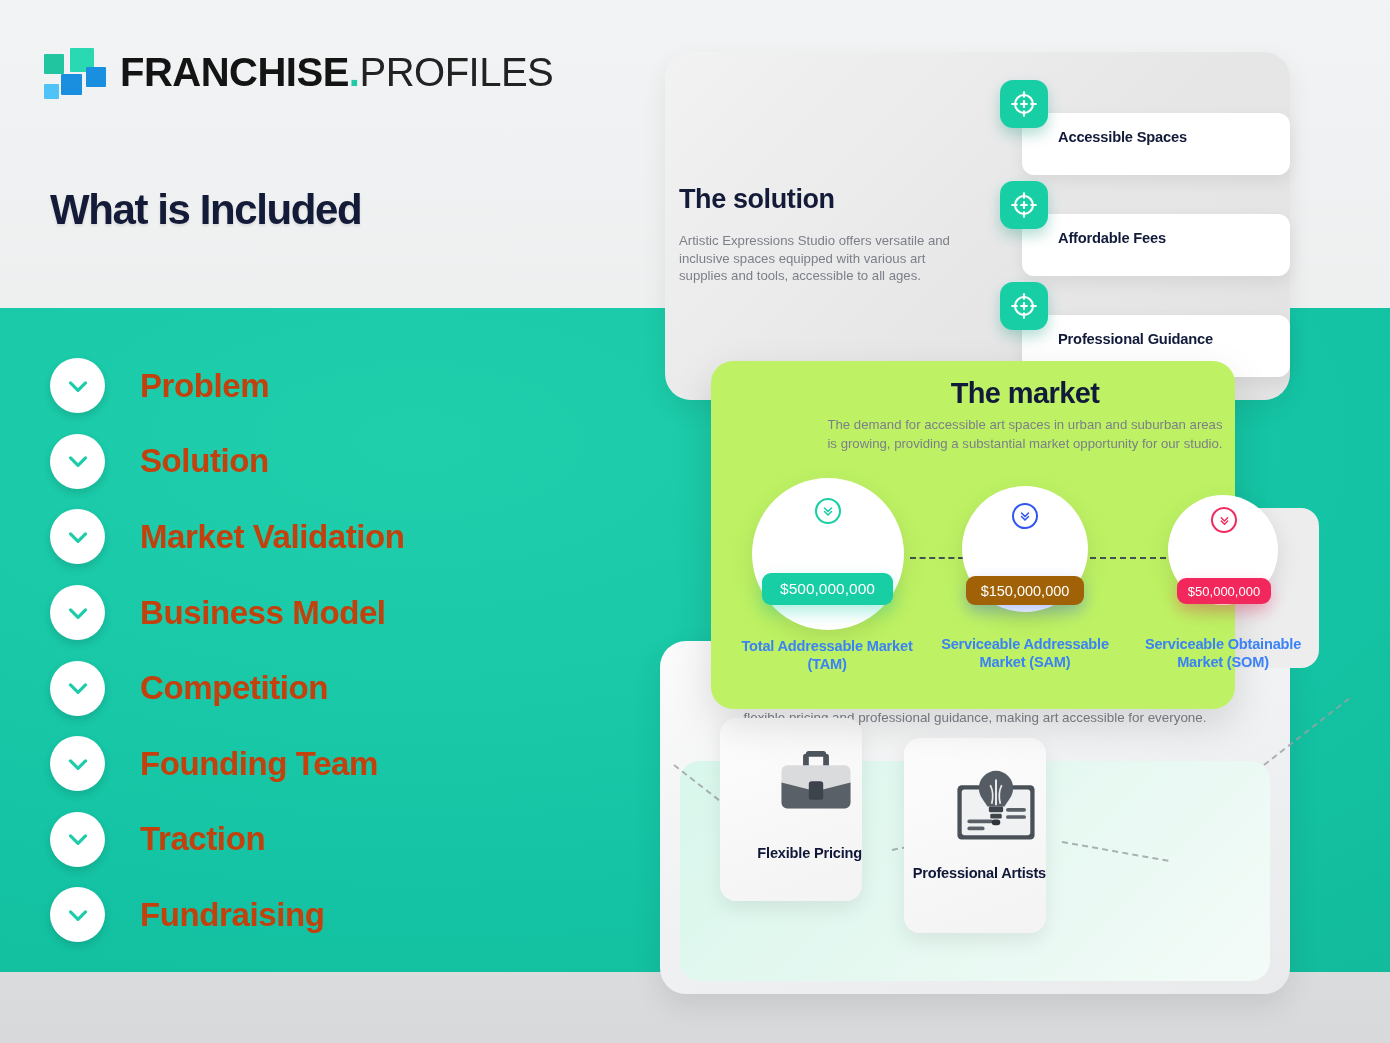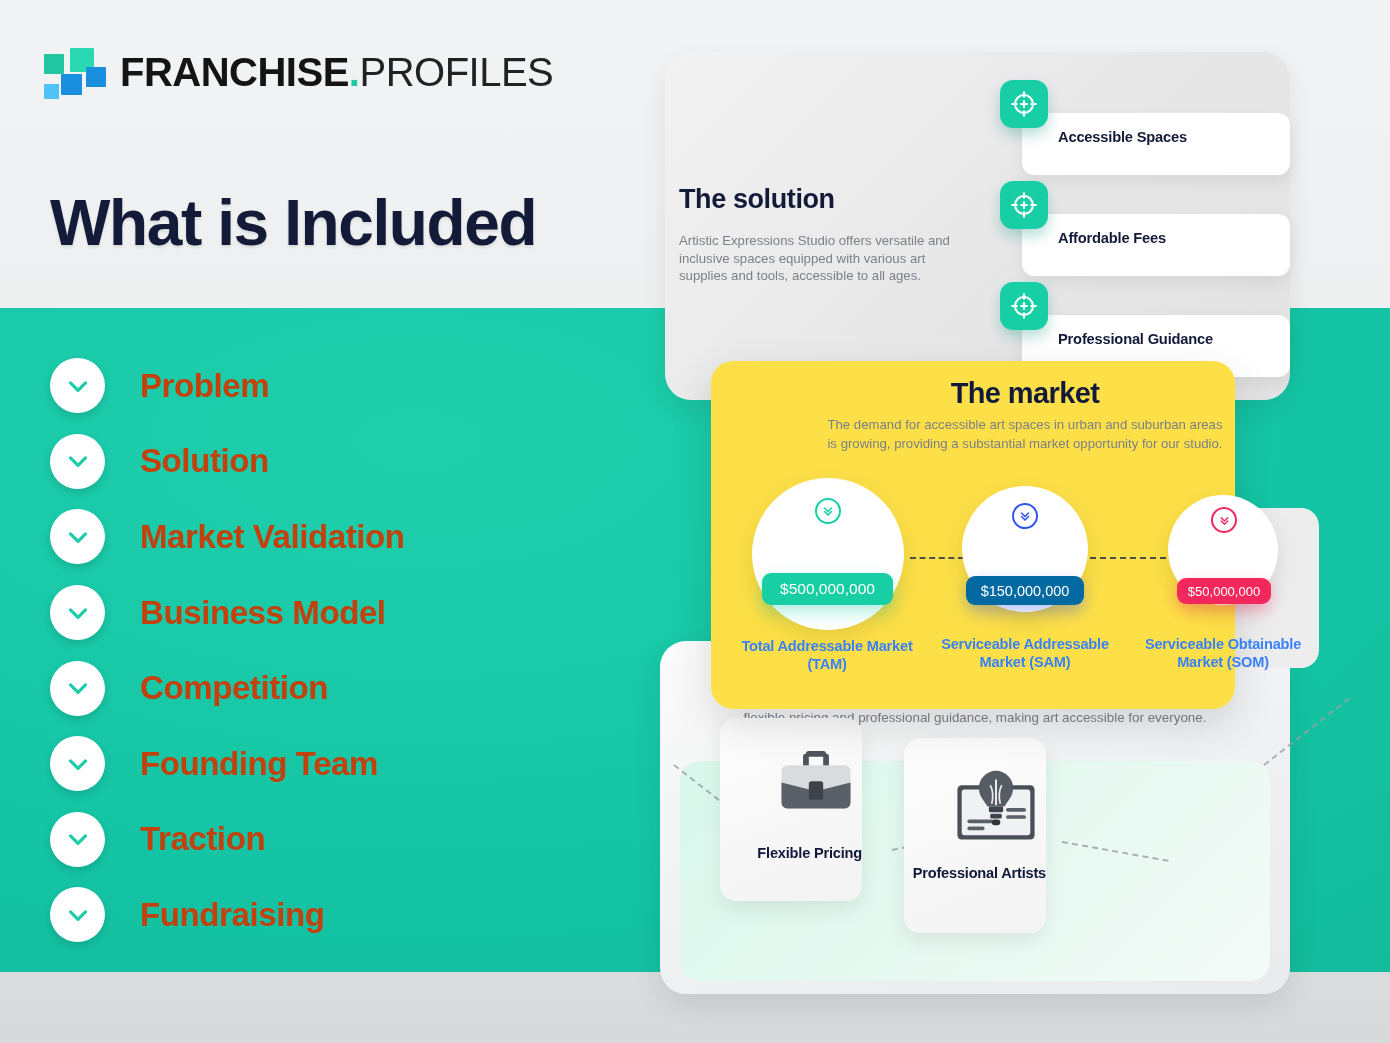--- a/index.html
+++ b/index.html
@@ -32,21 +32,21 @@
     font-size: 40px; letter-spacing: -0.5px; white-space: nowrap;
     line-height: 56px;
   }
   #logo-word .b { font-weight: 700; color: #141414; }
   #logo-word .dot { color: #23c9a7; font-weight: 700; }
   #logo-word .l { font-weight: 400; color: #222; }
 
   
   #page-title {
     position: absolute; left: 50px; top: 186px;
-    font-size: 64px; font-weight: 700; color: #141b38;
+    font-size: 42px; font-weight: 700; color: #141b38;
     letter-spacing: -1.4px;
     text-shadow: 0 2px 3px rgba(0,0,0,.10);
   }
 
   
   #included-list { position: absolute; left: 50px; top: 348px; width: 560px; }
   .li-row {
     display: flex; align-items: center; height: 75.6px;
   }
   .li-bullet {
@@ -119,21 +119,21 @@
   .feat-label {
     font-size: 14.6px; font-weight: 800; color: #101839;
     text-align: center; line-height: 18px; letter-spacing: -0.2px;
   }
   .feat-icon { display:flex; align-items:center; justify-content:center; }
   .dashline { position: absolute; border-top: 2px dashed #9aa0a6; opacity:.8; }
 
   
   #market-card {
     position: absolute; left: 711px; top: 361px; width: 524px; height: 348px;
-    background: #fde047; border-radius: 22px;
+    background: #bef264; border-radius: 22px;
     box-shadow: 0 16px 40px rgba(0,0,0,.13);
   }
   #market-title {
     position: absolute; top: 16px; width: 628px; text-align: center;
     font-size: 29px; font-weight: 800; color: #111a3a; letter-spacing: -0.6px;
   }
   #market-desc {
     position: absolute; top: 55px; left: 114px; width: 400px;
     text-align: center; font-size: 13.2px; line-height: 18.5px; color: #7b7f87;
   }
@@ -369,21 +369,21 @@
 <div class="mkt-badge" style="left:762px; top:537px; width:131px; height:32px; background:#18cfa5; font-size:15.5px; box-shadow:0 7px 16px rgba(24,207,165,.35);">$500,000,000</div>
 <div class="mkt-label" style="left:731px; top:638px; width:192px;">Total Addressable Market (TAM)</div>
 
 <div class="mkt-circle" style="left:962px; top:486px; width:126px; height:126px;"></div>
 <div class="mkt-chev" style="left:1012px; top:503px; color:#2f55f2;">
   <svg width="14" height="14" viewBox="0 0 24 24" fill="none" stroke="#2f55f2" stroke-width="2.6" stroke-linecap="round" stroke-linejoin="round">
       <polyline points="6 7 12 13 18 7"></polyline>
       <polyline points="6 13 12 19 18 13"></polyline>
     </svg>
 </div>
-<div class="mkt-badge" style="left:966px; top:540px; width:118px; height:29px; background:#0369a1; font-size:14.5px; box-shadow:0 7px 16px rgba(47,85,242,.33);">$150,000,000</div>
+<div class="mkt-badge" style="left:966px; top:540px; width:118px; height:29px; background:#a16207; font-size:14.5px; box-shadow:0 7px 16px rgba(47,85,242,.33);">$150,000,000</div>
 <div class="mkt-label" style="left:929px; top:636px; width:192px;">Serviceable Addressable Market (SAM)</div>
 
 <div class="mkt-circle" style="left:1168px; top:495px; width:110px; height:110px;"></div>
 <div class="mkt-chev" style="left:1211px; top:507px; color:#f2285d;">
   <svg width="13" height="13" viewBox="0 0 24 24" fill="none" stroke="#f2285d" stroke-width="2.6" stroke-linecap="round" stroke-linejoin="round">
       <polyline points="6 7 12 13 18 7"></polyline>
       <polyline points="6 13 12 19 18 13"></polyline>
     </svg>
 </div>
 <div class="mkt-badge" style="left:1177px; top:542px; width:94px; height:26px; background:#f2285d; font-size:13px; box-shadow:0 7px 16px rgba(242,40,93,.33);">$50,000,000</div>

